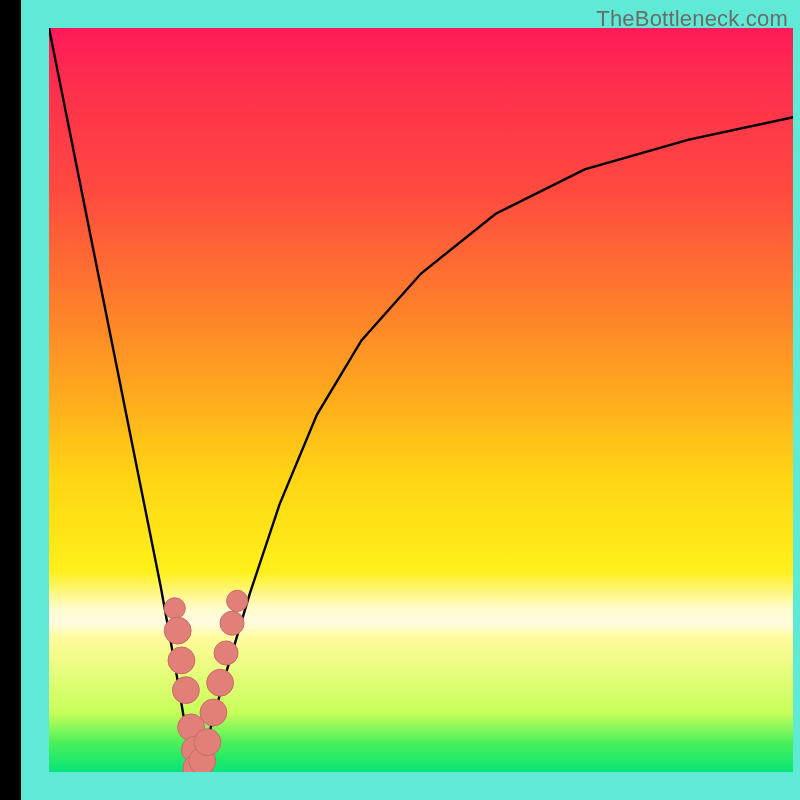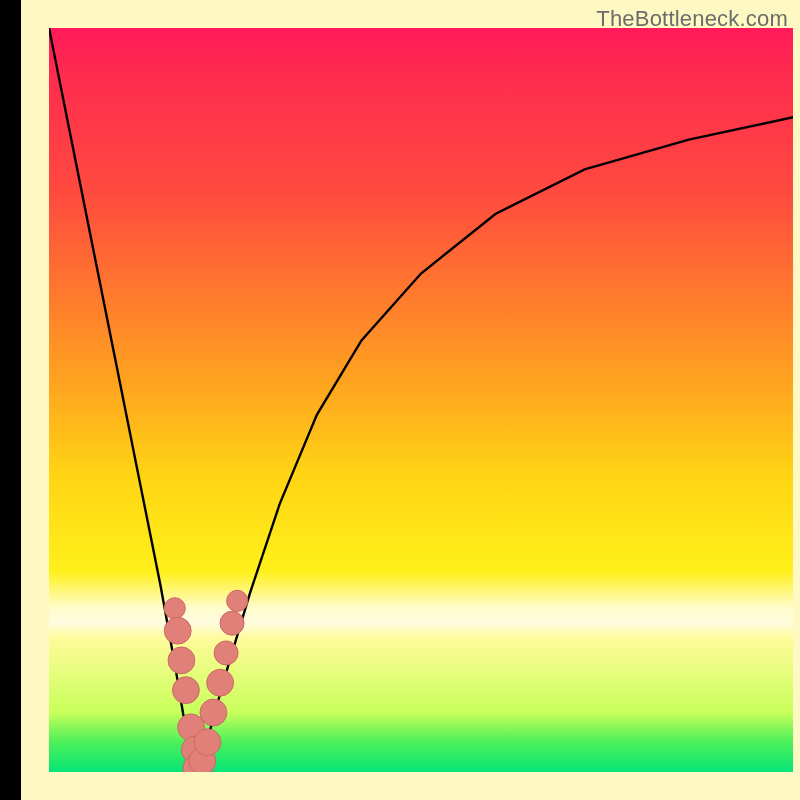--- a/index.html
+++ b/index.html
@@ -7,21 +7,21 @@
     padding: 0;
     width: 800px;
     height: 800px;
     overflow: hidden;
     background: #000;
     font-family: Arial, Helvetica, sans-serif;
   }
   .frame {
     position: absolute;
     inset: 0;
-    background: #fef9c3;
+    background: #5eead4;
     margin-left: 21px;
   }
   .plot-area {
     position: absolute;
     left: 28px;
     top: 28px;
     width: 744px;
     height: 744px;
     overflow: hidden;
   }

